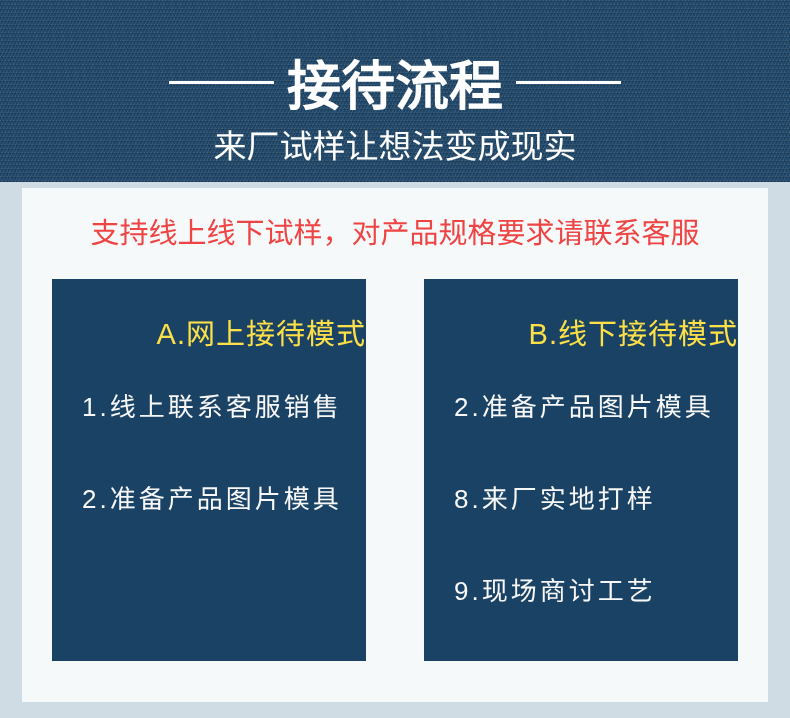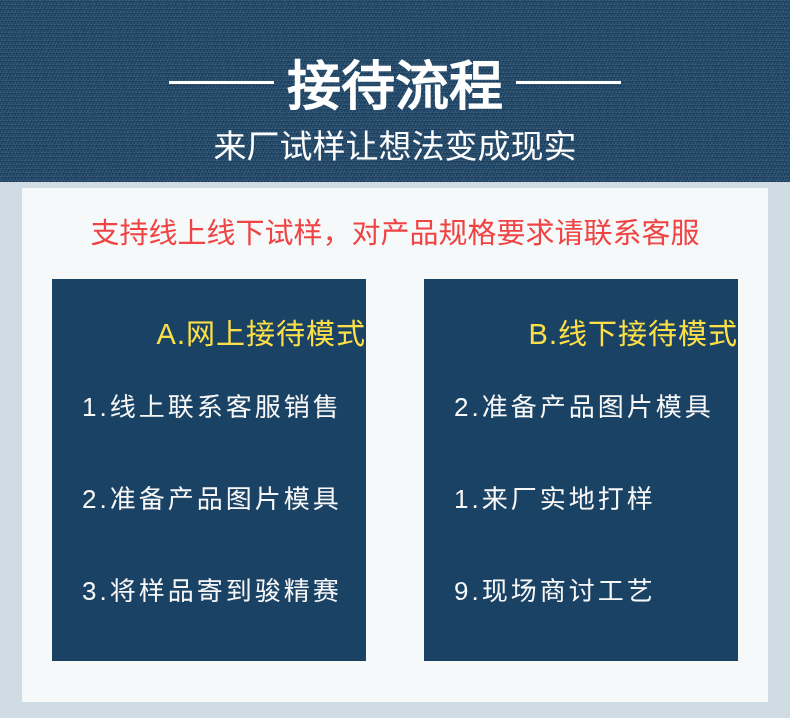--- a/index.html
+++ b/index.html
@@ -148,29 +148,28 @@
   <div class="card">
     <p class="lead">支持线上线下试样，对产品规格要求请联系客服</p>
 
     <div class="boxes">
 
       <div class="mode-box">
         <h2 class="mode-heading">A.网上接待模式</h2>
         <ul class="mode-list">
           <li class="mode-item">1.线上联系客服销售</li>
           <li class="mode-item">2.准备产品图片模具</li>
-          <li class="mode-item">3.将样品寄到骏精赛</li>
         </ul>
       </div>
 
       <div class="mode-box">
         <h2 class="mode-heading">B.线下接待模式</h2>
         <ul class="mode-list">
           <li class="mode-item">2.准备产品图片模具</li>
-          <li class="mode-item">1.来厂实地打样</li>
+          <li class="mode-item">8.来厂实地打样</li>
           <li class="mode-item">9.现场商讨工艺</li>
         </ul>
       </div>
 
     </div>
   </div>
 
 </div>
 
 </body></html>

